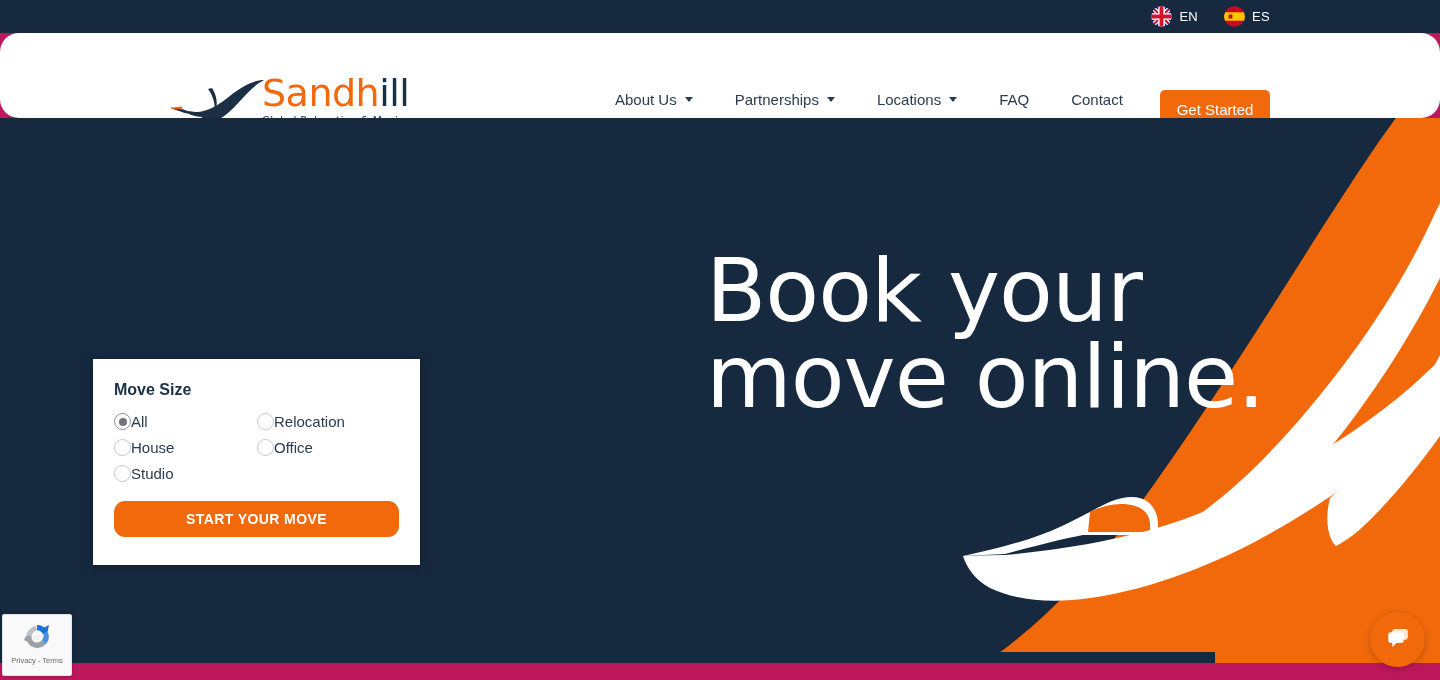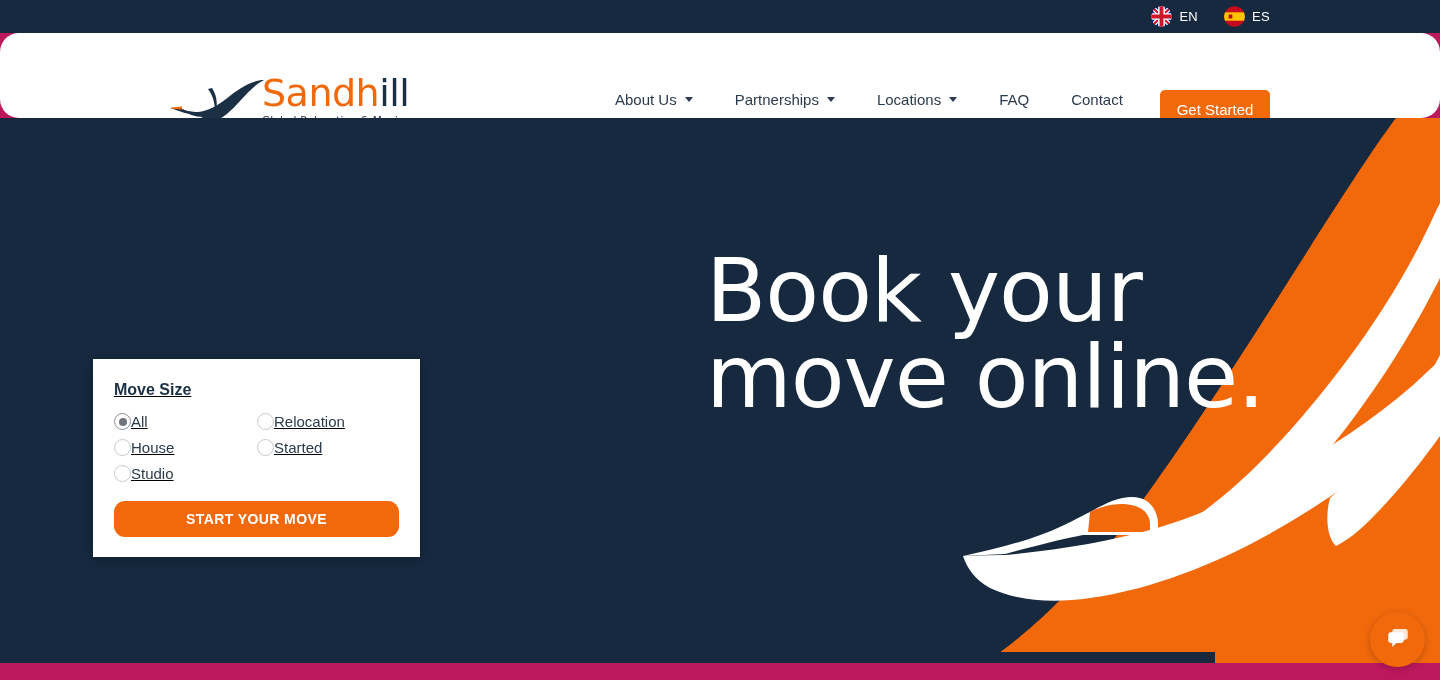--- a/index.html
+++ b/index.html
@@ -72,23 +72,22 @@
     position:absolute; left:706px; top:130px;
     color:#ffffff; font-size:88px; line-height:86px;
     font-weight:400; font-family:"DejaVu Sans", sans-serif;
     letter-spacing:-1px; white-space:pre-line;
   }
 
   
   .card {
     position:absolute; left:93px; top:241px;
     width:327px; background:#ffffff;
-    padding:22px 21px 20px 21px;
+    padding:22px 21px 28px 21px;
     box-shadow:0 2px 10px rgba(0,0,0,.28);
-    text-decoration:underline;
   }
   .card-title { font-size:16px; color:#1b2f45; font-weight:bold;
                 margin-bottom:14px; }
   .radio-grid { display:grid; grid-template-columns:143px 1fr;
                 row-gap:9px; margin-bottom:19px; }
   .radio-row { display:flex; align-items:center; cursor:pointer; }
   .radio {
     width:17px; height:17px; border-radius:50%;
     border:1px solid #c4c9ce; background:#fff;
     display:flex; align-items:center; justify-content:center;
@@ -256,33 +255,48 @@
         <label class="radio-row">
           <span class="radio"></span>
           <span class="radio-label">Relocation</span>
         </label>
         <label class="radio-row">
           <span class="radio"></span>
           <span class="radio-label">House</span>
         </label>
         <label class="radio-row">
           <span class="radio"></span>
-          <span class="radio-label">Started</span>
+          <span class="radio-label">Office</span>
         </label>
         <label class="radio-row">
           <span class="radio"></span>
           <span class="radio-label">Studio</span>
         </label>
         <span></span>
       </div>
 
       <button class="start-btn">START YOUR MOVE</button>
     </div>
   </div>
 
+  <div class="recaptcha">
+    <span class="recaptcha-logo">
+      <svg width="32" height="32" viewBox="0 0 48 48">
+        <path d="M24 6 C31 6 37 10 40 16 L33 20 C31 16 28 14 24 14 Z" fill="#1c71d8"></path>
+        <path d="M40 16 L42 6 L33 11 Z" fill="#1c71d8"></path>
+        <path d="M40 16 C43 22 42 30 37 35 L31 29 C34 26 35 22 33 19 Z" fill="#4a90e2"></path>
+        <path d="M37 35 C32 40 24 42 18 39 L22 32 C25 33 29 32 31 29 Z" fill="#9aa0a6"></path>
+        <path d="M18 39 C11 36 7 29 8 22 L16 23 C15 27 17 31 22 32 Z" fill="#9aa0a6"></path>
+        <path d="M8 22 L4 29 L13 31 Z" fill="#9aa0a6"></path>
+        <path d="M8 22 C9 15 15 9 22 7 L24 14 C20 15 17 18 16 23 Z" fill="#bdc1c6"></path>
+        <circle cx="24" cy="24" r="5" fill="#f1f3f4"></circle>
+      </svg>
+    </span>
+    <span class="recaptcha-text">Privacy - Terms</span>
+  </div>
 
   <div class="chat">
     <span>
       <svg width="26" height="26" viewBox="0 0 32 32">
         <rect x="9" y="5" width="19" height="13" rx="3" fill="#ffffff" opacity=".85"></rect>
         <rect x="4" y="9" width="19" height="13" rx="3" fill="#ffffff"></rect>
         <path d="M9 21 L9 27 L14 22 Z" fill="#ffffff"></path>
       </svg>
     </span>
   </div>

